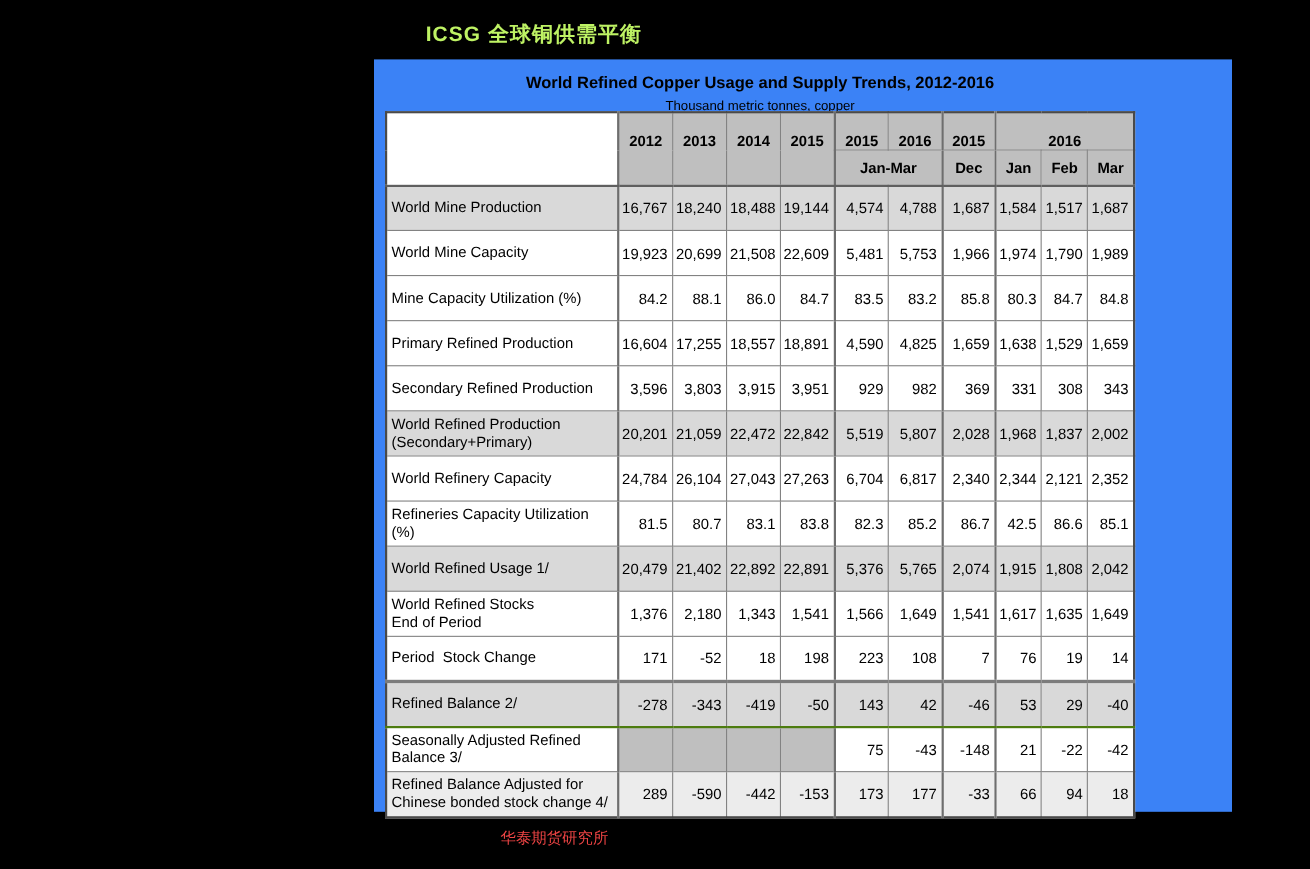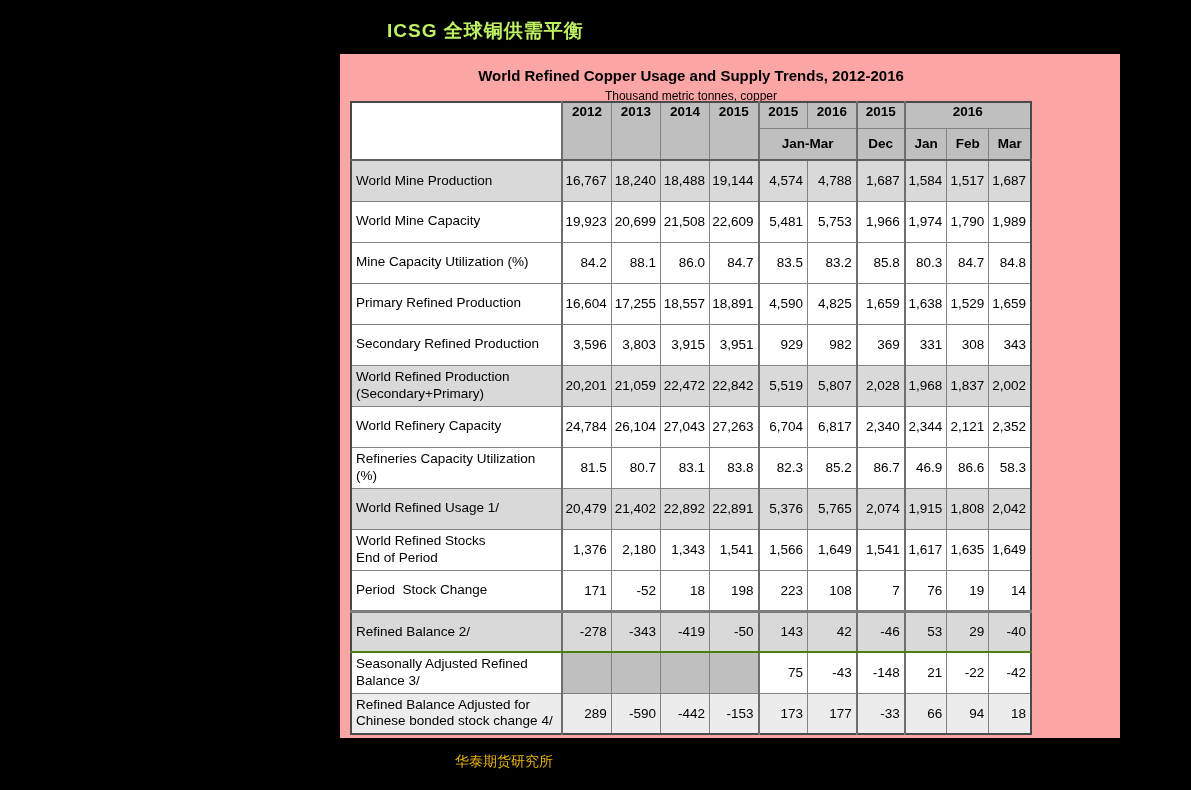--- a/index.html
+++ b/index.html
@@ -9,25 +9,25 @@
     font-family:"Liberation Sans", sans-serif;
     -webkit-font-smoothing:antialiased;
   }
   .doc-title {
     position:absolute; left:387px; top:18px;
     font-size:19px; font-weight:bold; letter-spacing:1px;
     color:#bef264;
   }
   .footer-src {
     position:absolute; left:455px; top:753px;
-    font-size:14px; color:#eab308;
+    font-size:14px; color:#ef4444;
   }
   .panel {
     position:absolute; left:340px; top:54px;
-    width:780px; height:684px; background:#fca5a5;
+    width:780px; height:684px; background:#3b82f6;
   }
   .tbl-title {
     position:absolute; left:10px; top:13px; width:682px;
     text-align:center; font-size:15px; font-weight:bold; color:#000;
   }
   .tbl-subtitle {
     position:absolute; left:10px; top:35px; width:682px;
     text-align:center; font-size:12px; color:#000;
   }
   table.copper {
@@ -36,21 +36,21 @@
     border:2px solid #4a4a4a; background:#fff;
   }
   .copper th, .copper td {
     border:1px solid #828282;
     font-size:13.5px; color:#000;
     overflow:hidden; padding:0;
   }
   .copper thead th { background:#bfbfbf; font-weight:bold; text-align:center; }
   .copper thead tr.r1 { height:26px; }
   .copper thead tr.r2 { height:32px; }
-  .copper thead tr.r1 th { vertical-align:top; padding-top:1px; }
+  .copper thead tr.r1 th { vertical-align:top; padding-top:18px; }
   .copper thead tr.r1 th.single { vertical-align:top; }
   .copper thead th.corner { background:#ffffff; }
   .copper thead tr.r2 th,
   .copper thead th[rowspan] { border-bottom:2px solid #5f5f5f; }
   .copper tbody tr { height:41px; }
   .copper td.label {
     text-align:left; padding:0 4px; line-height:1.22;
     white-space:pre-wrap;
   }
   .copper td.num { text-align:right; padding-right:4px; }
@@ -197,23 +197,23 @@
         </tr>
         <tr>
           <td class="label ge"><div>Refineries Capacity Utilization (%)</div></td>
           <td class="num">81.5</td>
           <td class="num">80.7</td>
           <td class="num">83.1</td>
           <td class="num ge">83.8</td>
           <td class="num">82.3</td>
           <td class="num ge">85.2</td>
           <td class="num ge">86.7</td>
-          <td class="num">46.9</td>
+          <td class="num">42.5</td>
           <td class="num">86.6</td>
-          <td class="num">58.3</td>
+          <td class="num">85.1</td>
         </tr>
         <tr class="hl">
           <td class="label ge"><div>World Refined Usage 1/</div></td>
           <td class="num">20,479</td>
           <td class="num">21,402</td>
           <td class="num">22,892</td>
           <td class="num ge">22,891</td>
           <td class="num">5,376</td>
           <td class="num ge">5,765</td>
           <td class="num ge">2,074</td>

